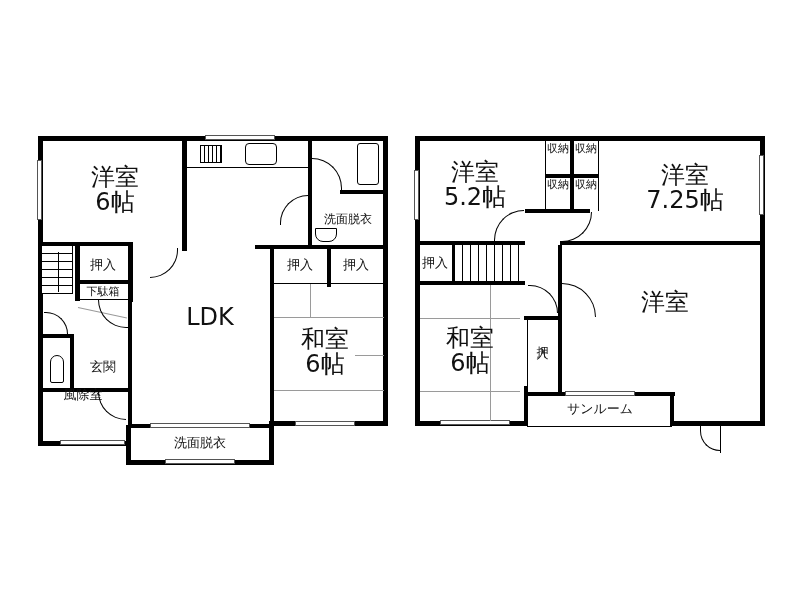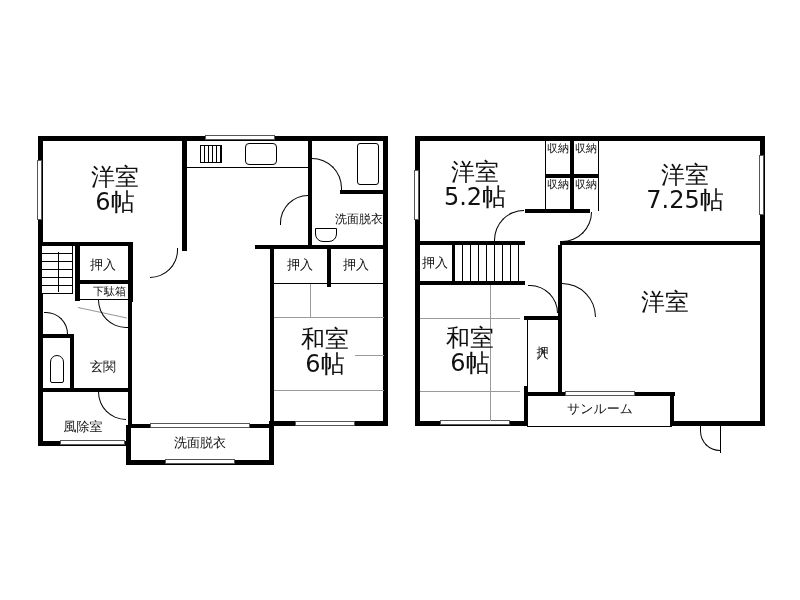--- a/index.html
+++ b/index.html
@@ -6,21 +6,21 @@
   body { width:800px; height:600px; position:relative; overflow:hidden;
          font-family: "DejaVu Sans", "Liberation Sans", sans-serif; color:#111; }
   .plan { position:absolute; left:0; top:0; width:800px; height:600px; }
   .w { position:absolute; background:#000; }          
   .t { position:absolute; background:#000; }          
   .g { position:absolute; background:#9a9a9a; }       
   .win { position:absolute; background:#fff; border:1px solid #555; box-sizing:border-box; }
   .lbl { position:absolute; text-align:center; line-height:1.05; white-space:nowrap; }
   .big { font-size:24px; }
   .mid { font-size:13px; }
-  .sm  { font-size:11px;text-align:right; }
+  .sm  { font-size:11px; }
   .vert { writing-mode: vertical-rl; font-size:12px; letter-spacing:1px; }
   .door { position:absolute; border:1px solid #000; box-sizing:border-box; }
   .fix { position:absolute; border:1px solid #000; box-sizing:border-box; background:#fff; }
 </style>
 </head>
 <body>
 
 <div class="plan">
 
   <div>
@@ -60,34 +60,35 @@
     <div class="w" style="left:42px;top:334px;width:28px;height:4px;"></div>
     <div class="w" style="left:70px;top:334px;width:4px;height:56px;"></div>
     <div class="w" style="left:38px;top:388px;width:92px;height:4px;"></div>
     <div class="fix" style="left:50px;top:355px;width:14px;height:28px;border-radius:7px 7px 2px 2px;"></div>
     <div class="door" style="left:44px;top:312px;width:24px;height:22px;border-radius:0 22px 0 0;border-left:none;border-bottom:none;"></div>
 
     <div class="lbl mid" style="left:80px;top:360px;width:46px;">玄関</div>
     <div class="g" style="left:78px;top:307px;width:50px;height:1px;transform:rotate(12deg);transform-origin:left;"></div>
     <div class="door" style="left:98px;top:300px;width:30px;height:28px;border-radius:0 0 0 28px;border-top:none;border-right:none;"></div>
 
-    <div class="lbl mid" style="left:48px;top:420px;width:70px;">風除室</div>
+    <div class="lbl mid" style="left:48px;top:388px;width:70px;">風除室</div>
     <div class="win" style="left:60px;top:440px;width:65px;height:5px;"></div>
     <div class="door" style="left:98px;top:392px;width:28px;height:28px;border-radius:0 0 0 28px;border-top:none;border-right:none;"></div>
 
     <div class="w" style="left:128px;top:298px;width:4px;height:130px;"></div>
     <div class="w" style="left:128px;top:424px;width:146px;height:4px;"></div>
     <div class="win" style="left:150px;top:423px;width:100px;height:5px;"></div>
     <div class="t" style="left:187px;top:167px;width:121px;height:1px;"></div>
     <div class="fix" style="left:200px;top:145px;width:22px;height:18px;
          background:repeating-linear-gradient(to right,#fff 0 3px,#000 3px 4px);"></div>
     <div class="fix" style="left:245px;top:143px;width:32px;height:22px;border-radius:4px;"></div>
     <div class="door" style="left:150px;top:248px;width:28px;height:30px;border-radius:0 0 28px 0;border-top:none;border-left:none;"></div>
     <div class="w" style="left:255px;top:245px;width:133px;height:4px;"></div>
     <div class="lbl big" style="left:150px;top:305px;width:120px;">
+      <div>LDK</div>
     </div>
 
     <div class="lbl mid" style="left:140px;top:436px;width:120px;">洗面脱衣</div>
     <div class="win" style="left:165px;top:459px;width:70px;height:5px;"></div>
 
     <div class="w" style="left:308px;top:136px;width:4px;height:113px;"></div>
     <div class="w" style="left:340px;top:190px;width:48px;height:4px;"></div>
     <div class="fix" style="left:357px;top:143px;width:22px;height:42px;border-radius:3px;"></div>
     <div class="door" style="left:312px;top:158px;width:30px;height:32px;border-radius:0 32px 0 0;border-left:none;border-bottom:none;"></div>
     <div class="door" style="left:280px;top:195px;width:28px;height:30px;border-radius:30px 0 0 0;border-right:none;border-bottom:none;"></div>

